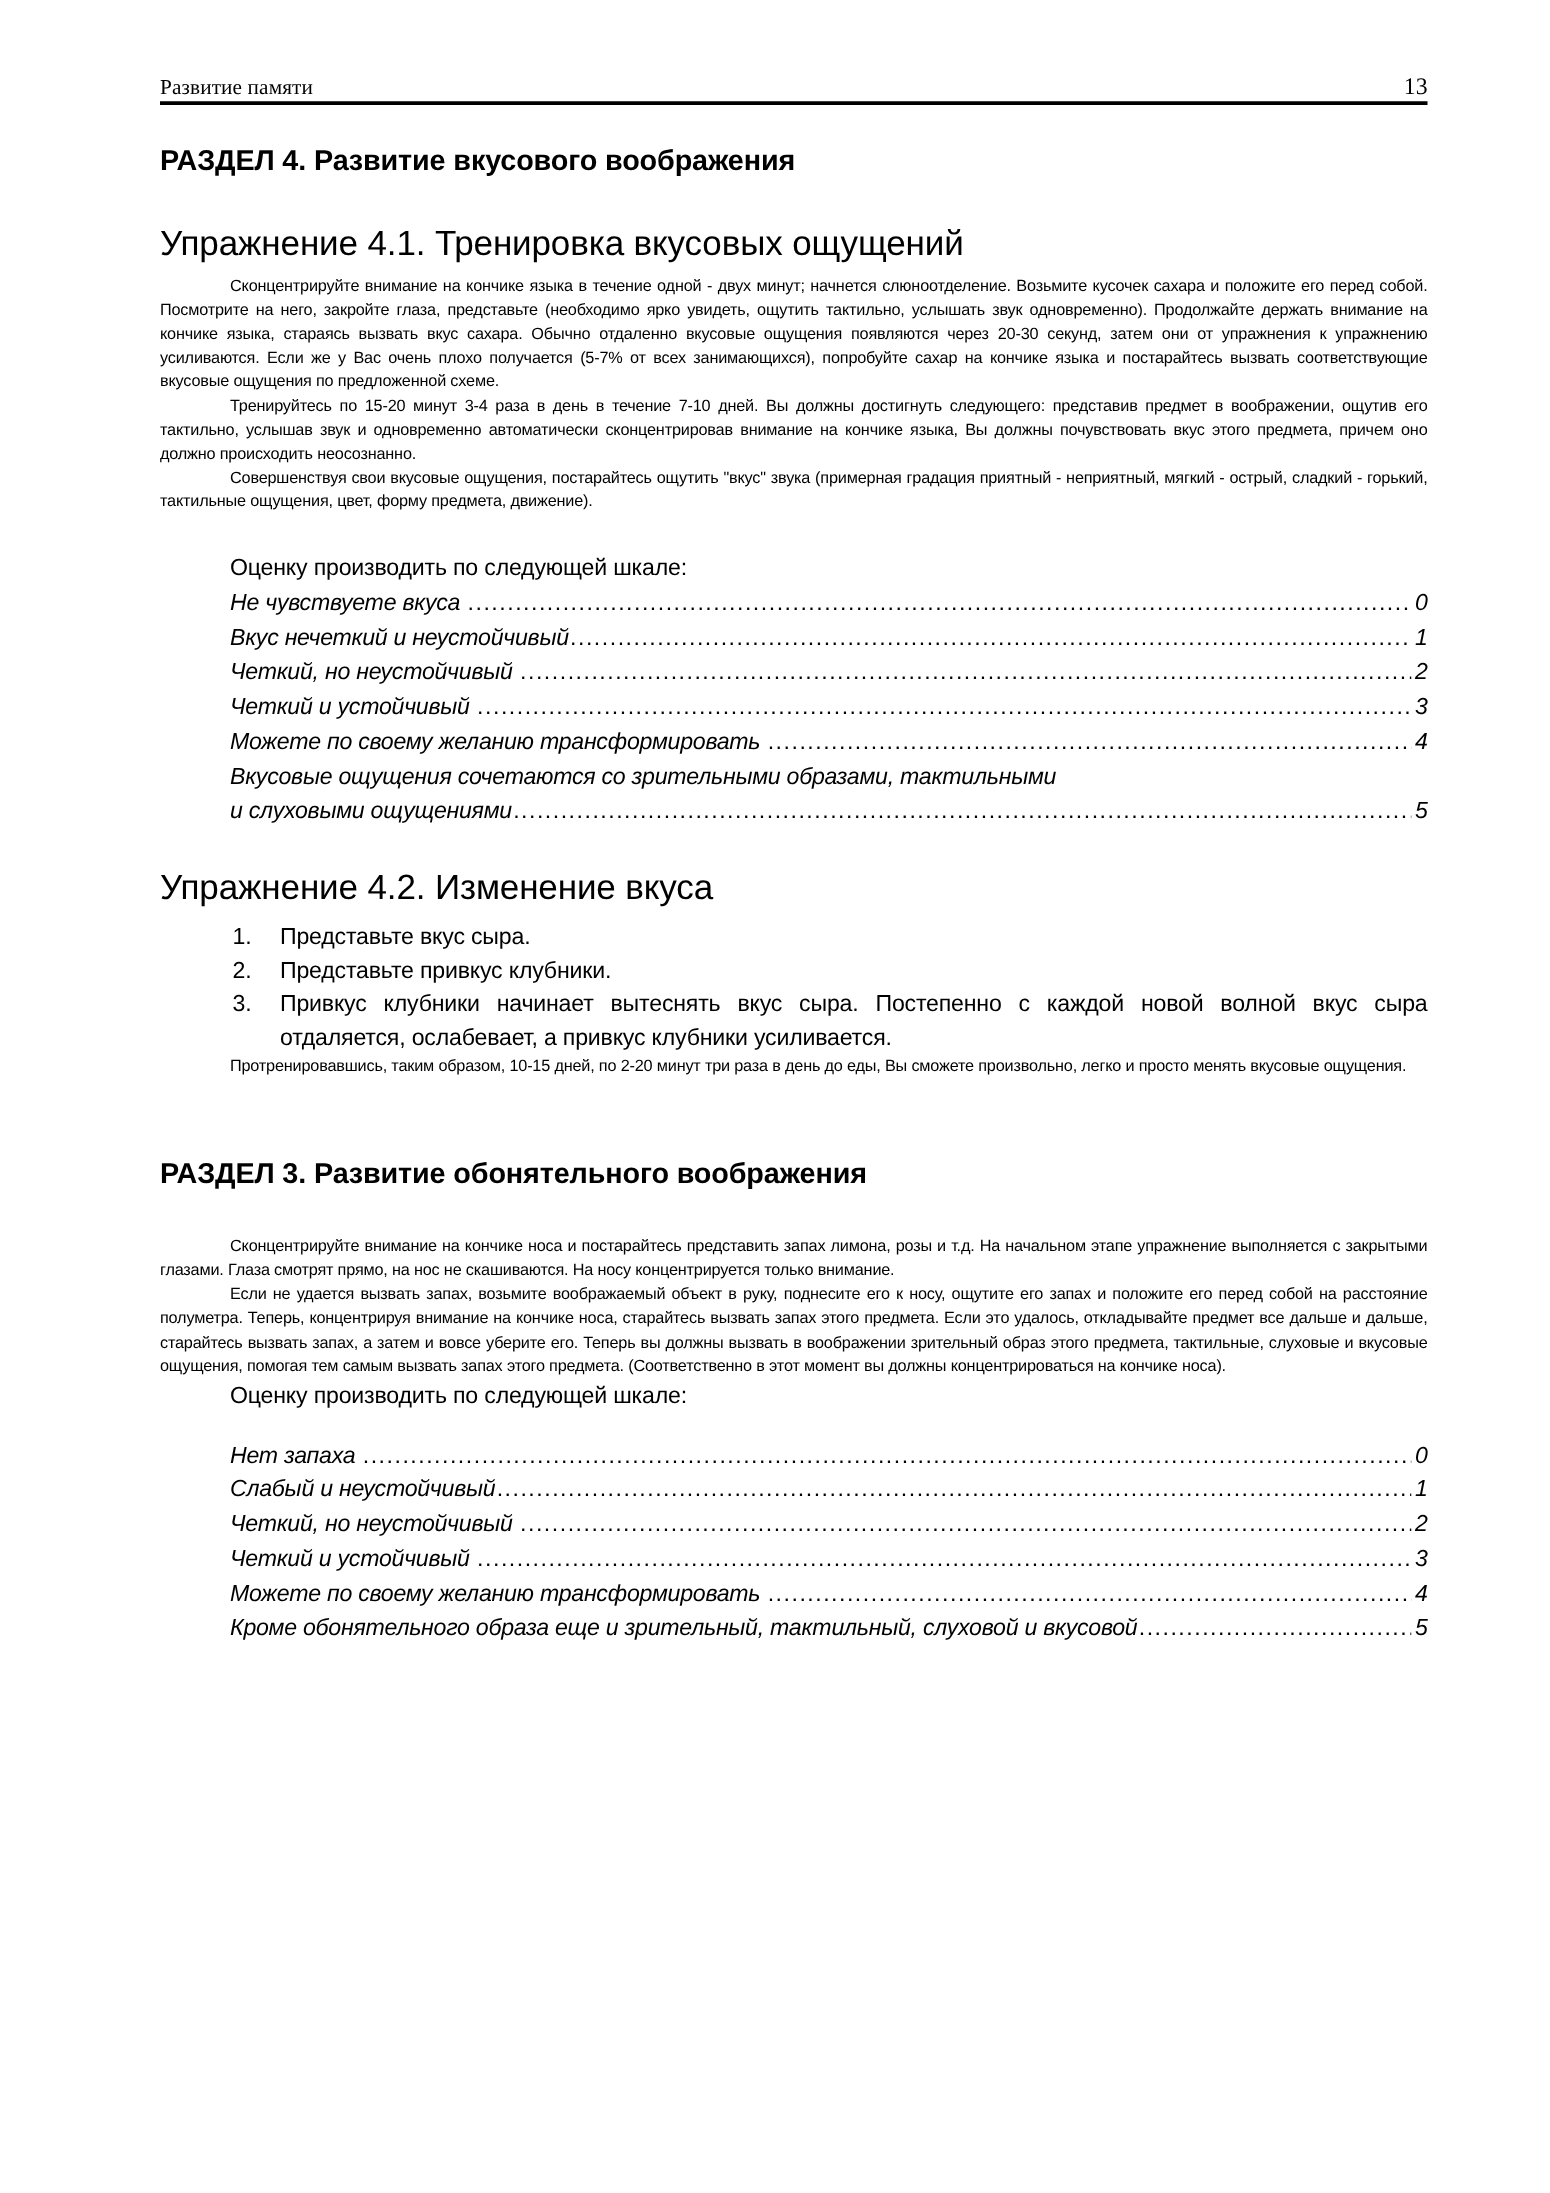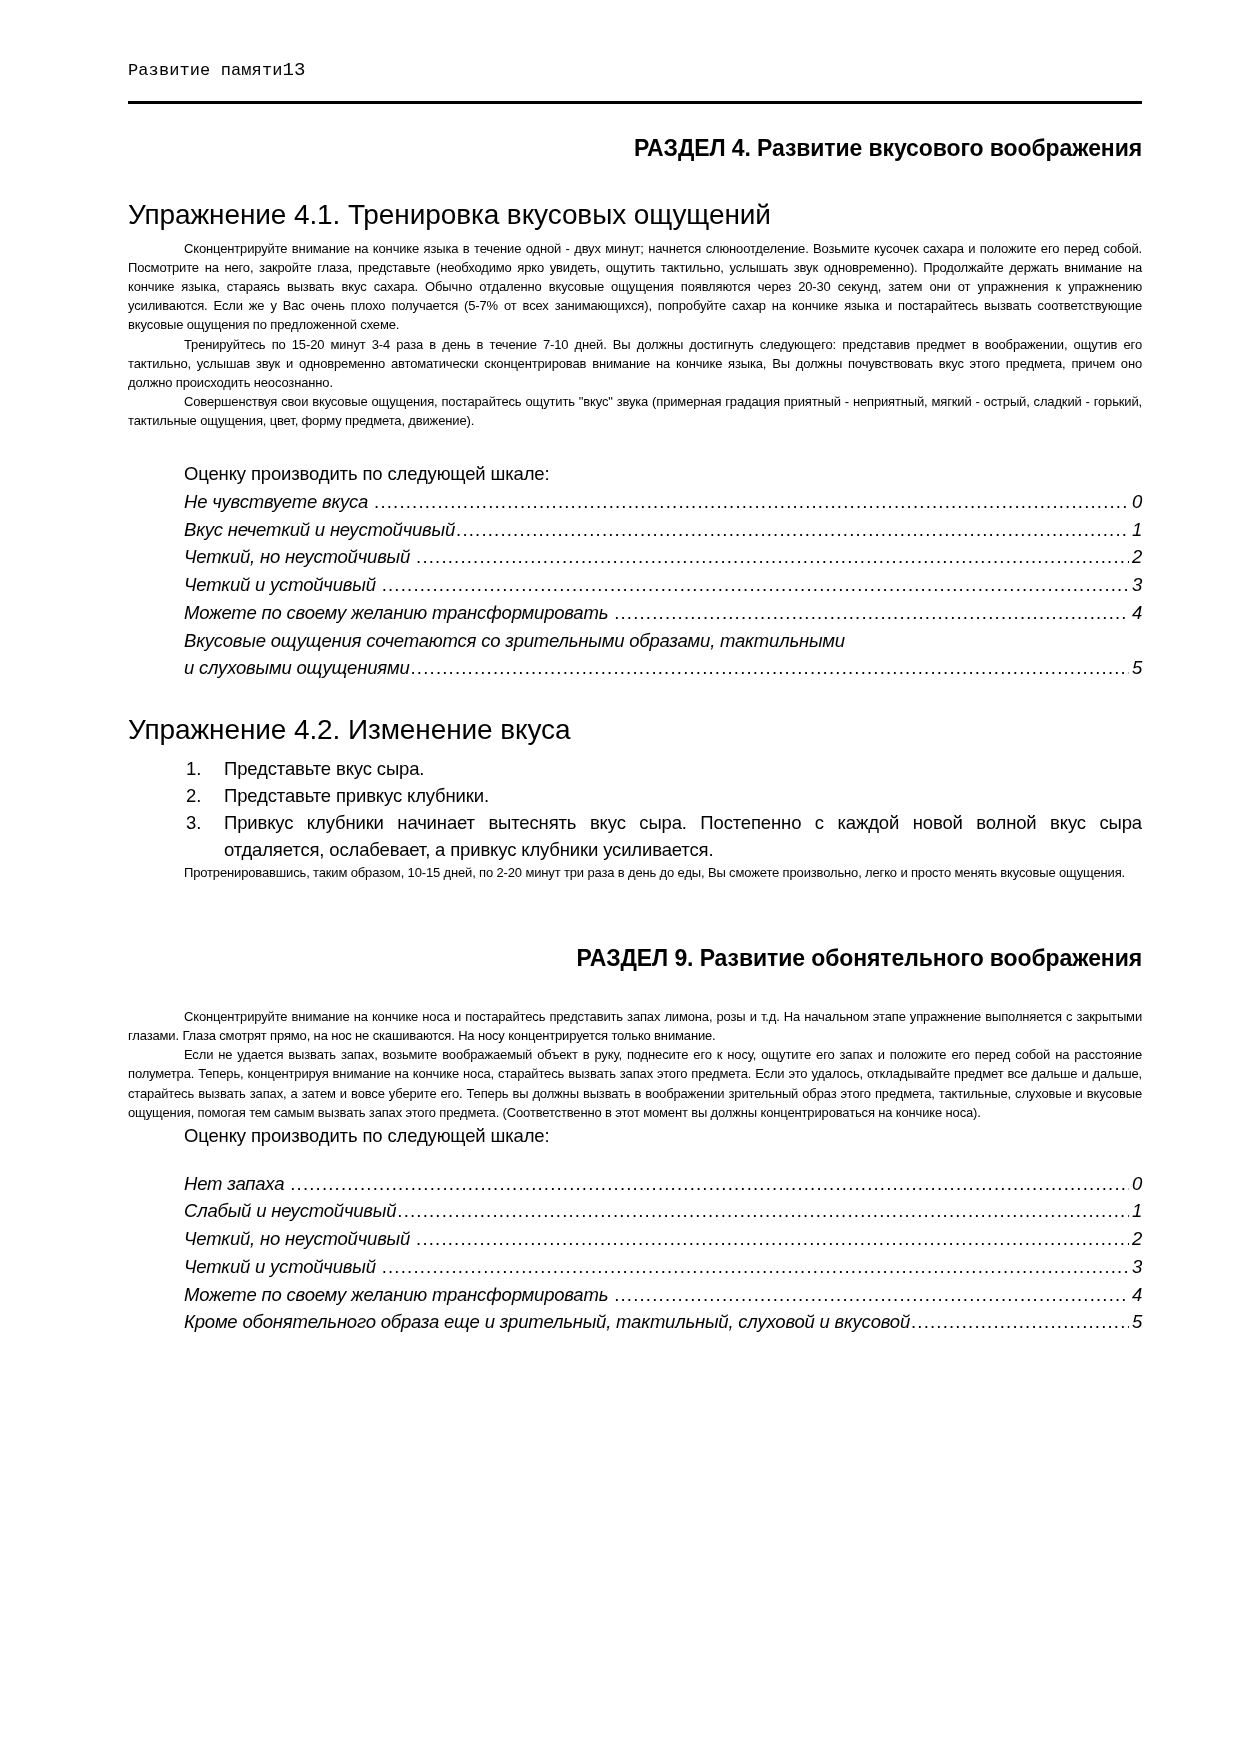--- a/index.html
+++ b/index.html
@@ -21,24 +21,25 @@
     height: 1754px;
     box-sizing: border-box;
     padding: 60px 98px 60px 128px;
     background: #ffffff;
   }
 
   
   .running-header {
     display: flex;
     align-items: baseline;
-    font-family: Liberation Mono, monospace;
+    justify-content: space-between;
+    font-family: Liberation Serif, serif;
     font-size: 17px;
     line-height: 1.1;
-    padding: 0 0 20px 0;
+    padding: 0 0 0 0;
   }
   .running-header .title {
     letter-spacing: 0.1px;
   }
   .running-header .folio {
     font-size: 19px;
   }
   .header-rule {
     border: 0;
     border-top: 3px solid #000;
@@ -46,21 +47,20 @@
     padding: 0;
   }
 
   
   h1.section-heading {
     font-size: 23px;
     font-weight: bold;
     margin: 0 0 34px 0;
     line-height: 1.25;
     letter-spacing: -0.1px;
-    text-align: right;
   }
   h2.exercise-heading {
     font-size: 28px;
     font-weight: normal;
     margin: 0 0 6px 0;
     line-height: 1.3;
     letter-spacing: -0.1px;
   }
 
   
@@ -208,21 +208,21 @@
     <li>
       <span class="marker">3.</span>
       <span>Привкус клубники начинает вытеснять вкус сыра. Постепенно с каждой новой волной вкус сыра отдаляется, ослабевает, а привкус клубники усиливается.</span>
     </li>
   </ol>
 
   <p class="body-par">Протренировавшись, таким образом, 10-15 дней, по 2-20 минут три раза в день до еды, Вы сможете произвольно, легко и просто менять вкусовые ощущения.</p>
 
   <div class="spacer-xl"></div>
 
-  <h1 class="section-heading">РАЗДЕЛ 9. Развитие обонятельного воображения</h1>
+  <h1 class="section-heading">РАЗДЕЛ 3. Развитие обонятельного воображения</h1>
 
 
   <p class="body-par">Сконцентрируйте внимание на кончике носа и постарайтесь представить запах лимона, розы и т.д. На начальном этапе упражнение выполняется с закрытыми глазами. Глаза смотрят прямо, на нос не скашиваются. На носу концентрируется только внимание.</p>
   <p class="body-par">Если не удается вызвать запах, возьмите воображаемый объект в руку, поднесите его к носу, ощутите его запах и положите его перед собой на расстояние полуметра. Теперь, концентрируя внимание на кончике носа, старайтесь вызвать запах этого предмета. Если это удалось, откладывайте предмет все дальше и дальше, старайтесь вызвать запах, а затем и вовсе уберите его. Теперь вы должны вызвать в воображении зрительный образ этого предмета, тактильные, слуховые и вкусовые ощущения, помогая тем самым вызвать запах этого предмета. (Соответственно в этот момент вы должны концентрироваться на кончике носа).</p>
 
   <div class="scale-block">
     <div class="scale-intro">Оценку производить по следующей шкале:</div>
   </div>
 
   <div class="spacer-sm"></div>

